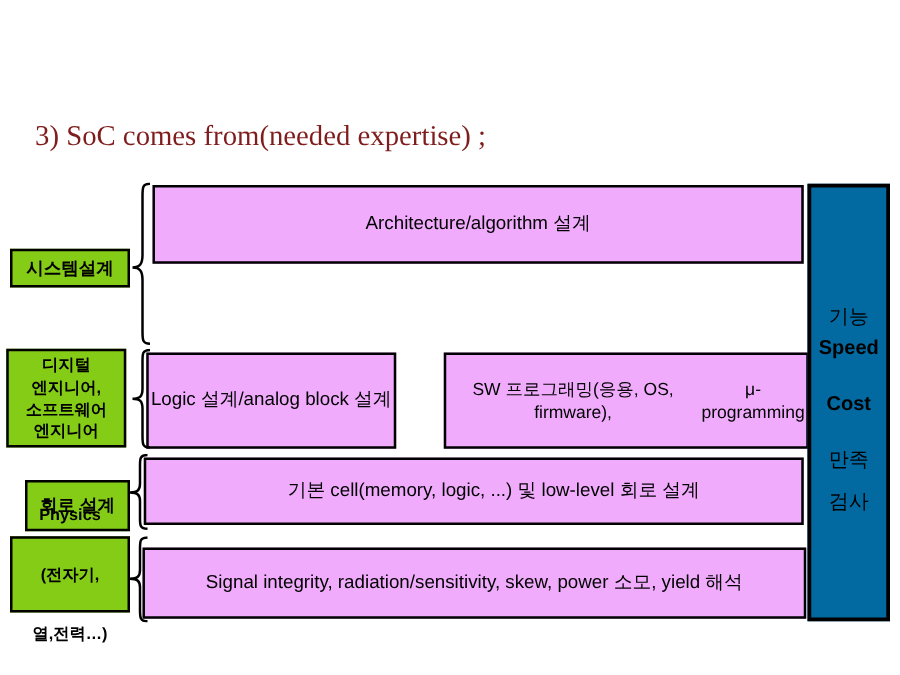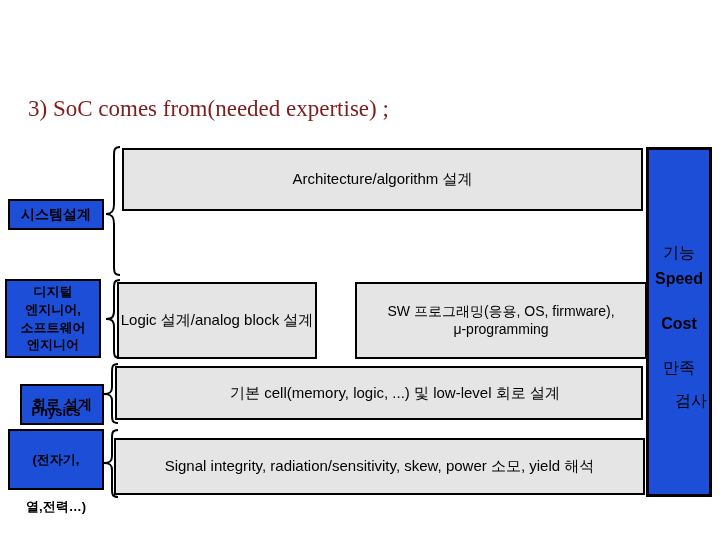--- a/index.html
+++ b/index.html
@@ -24,79 +24,79 @@
     top: 96px;
     font-family: "Liberation Serif", serif;
     font-size: 23px;
     font-weight: 400;
     color: #7f1d1d;
     white-space: nowrap;
   }
   .box {
     position: absolute;
     border: 2px solid #000;
-    background: #e5e5e5;
+    background: #f0abfc;
     display: flex;
     align-items: center;
     justify-content: center;
     text-align: center;
     font-size: 15px;
     color: #000;
     box-sizing: border-box;
     line-height: 1.25;
   }
   .label-box {
     position: absolute;
     border: 2px solid #000;
-    background: #1d4ed8;
+    background: #84cc16;
     display: flex;
     flex-direction: column;
     align-items: center;
     justify-content: center;
     text-align: center;
     font-size: 13px;
     font-weight: bold;
     color: #000;
     box-sizing: border-box;
     line-height: 1.35;
   }
   .arch-box   { left:122px; top:148px; width:521px; height:63px; }
   .hwsw-box   { left:122px; top:211px; width:521px; height:62px; }
   .logic-box  { left:117px; top:282px; width:200px; height:77px; }
-  .sw-box     { left:355px; top:282px; width:292px; height:77px; flex-direction:column; font-size:14px; }
+  .sw-box     { left:355px; top:282px; width:292px; height:77px; flex-direction:row; font-size:14px; }
   .cell-box   { left:115px; top:366px; width:528px; height:54px;padding-left:32px; }
   .signal-box { left:114px; top:438px; width:531px; height:57px; }
 
   .lbl-system  { left:8px;  top:199px; width:96px; height:31px; font-size:14px; }
   .lbl-digital { left:5px;  top:279px; width:96px; height:79px; }
   .lbl-circuit { left:20px; top:384px; width:84px; height:41px; font-size:14px; }
   .lbl-physics { left:8px;  top:429px; width:96px; height:61px;gap:30px; }
 
   .right-panel {
     position: absolute;
     left: 646px; top: 147px;
     width: 66px; height: 350px;
     border: 3px solid #000;
-    background: #1d4ed8;
+    background: #0369a1;
     box-sizing: border-box;
     text-decoration: underline;
   }
   .rp-item {
     position: absolute;
     width: 60px;
     text-align: center;
     font-size: 16px;
     color: #000;
     white-space: nowrap;
   }
   .rp-0 { top: 93px; }
   .rp-1 { top: 120px; font-weight: bold; }
   .rp-2 { top: 165px; font-weight: bold; }
   .rp-3 { top: 208px; }
-  .rp-4 { top: 241px; padding-left: 12px; }
+  .rp-4 { top: 241px; }
 
   .brace { position: absolute; }
 </style>
 </head>
 <body>
 
 <div class="slide">
 
   <div class="slide-title">3) SoC comes from(needed expertise) ;</div>
 

